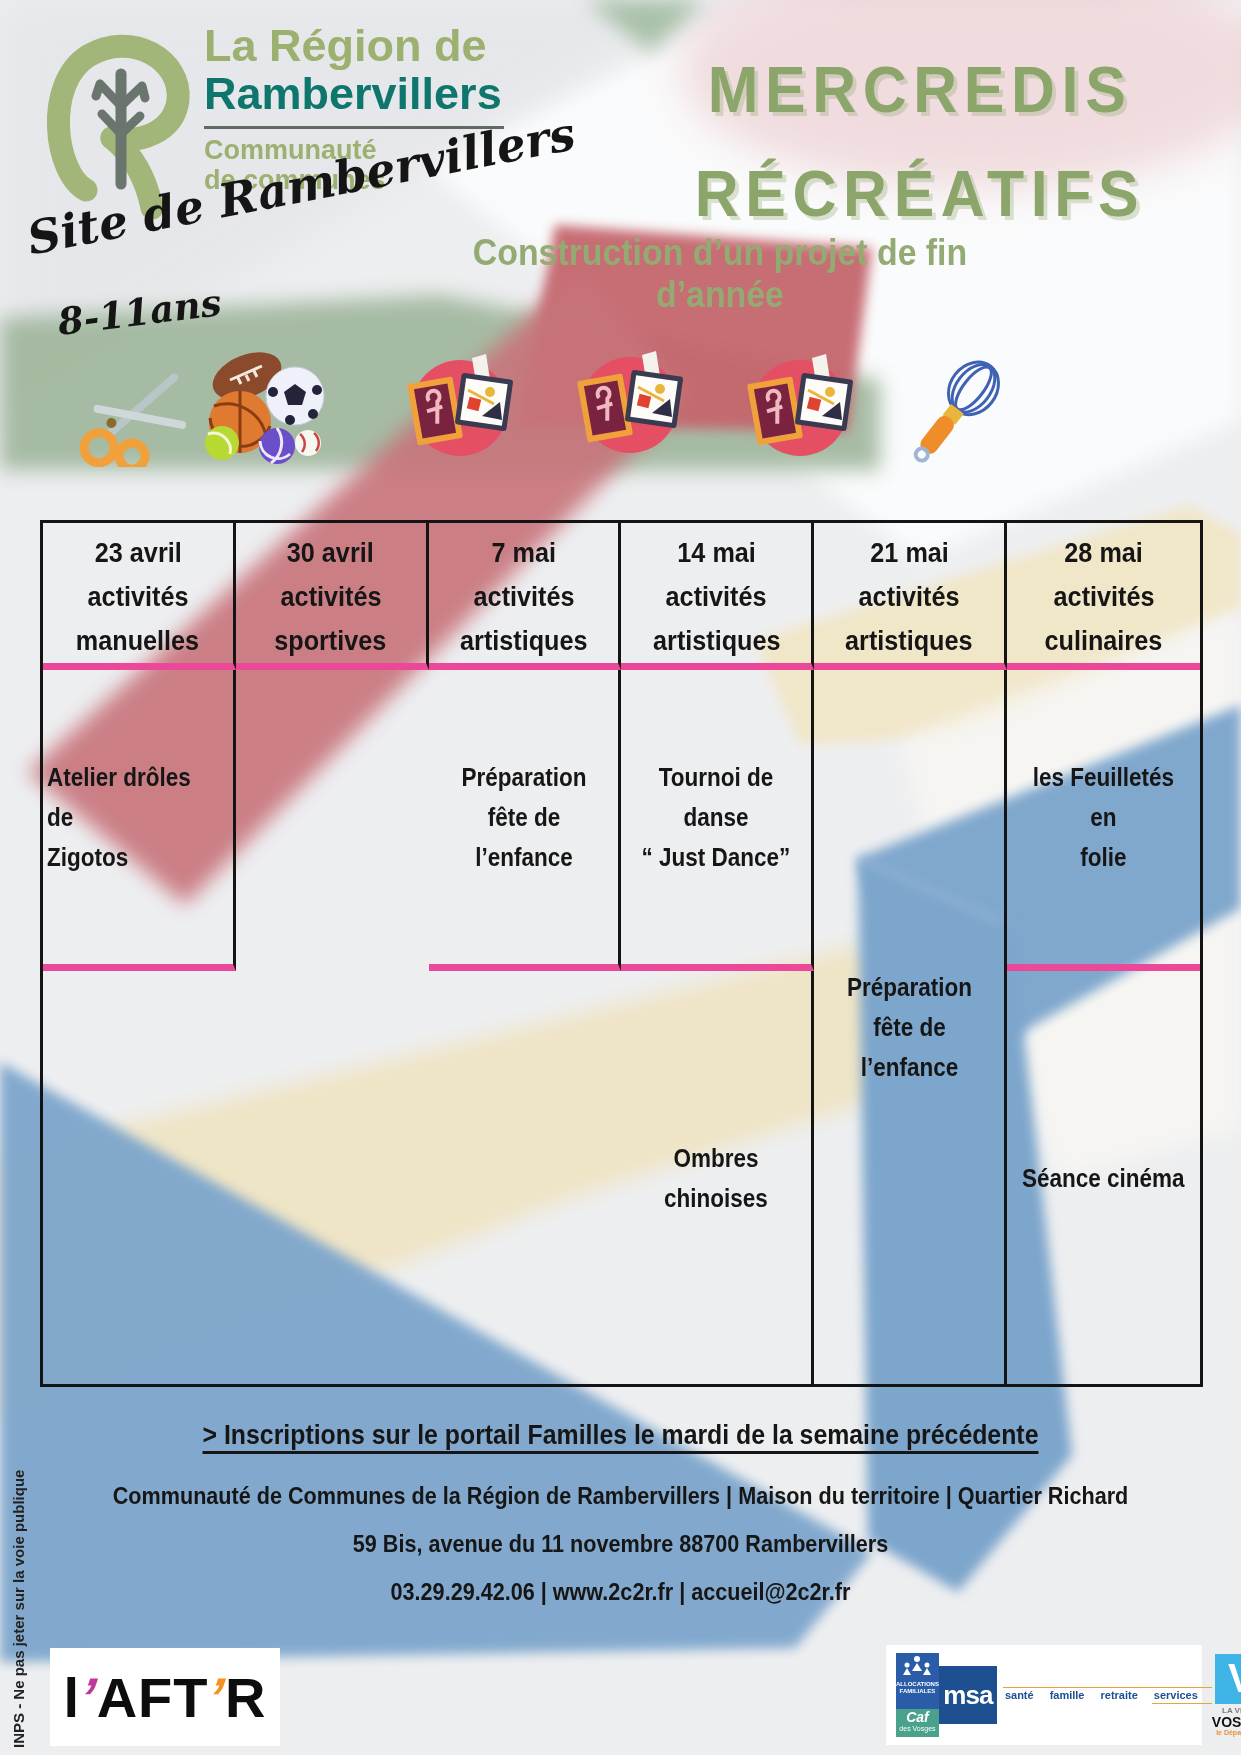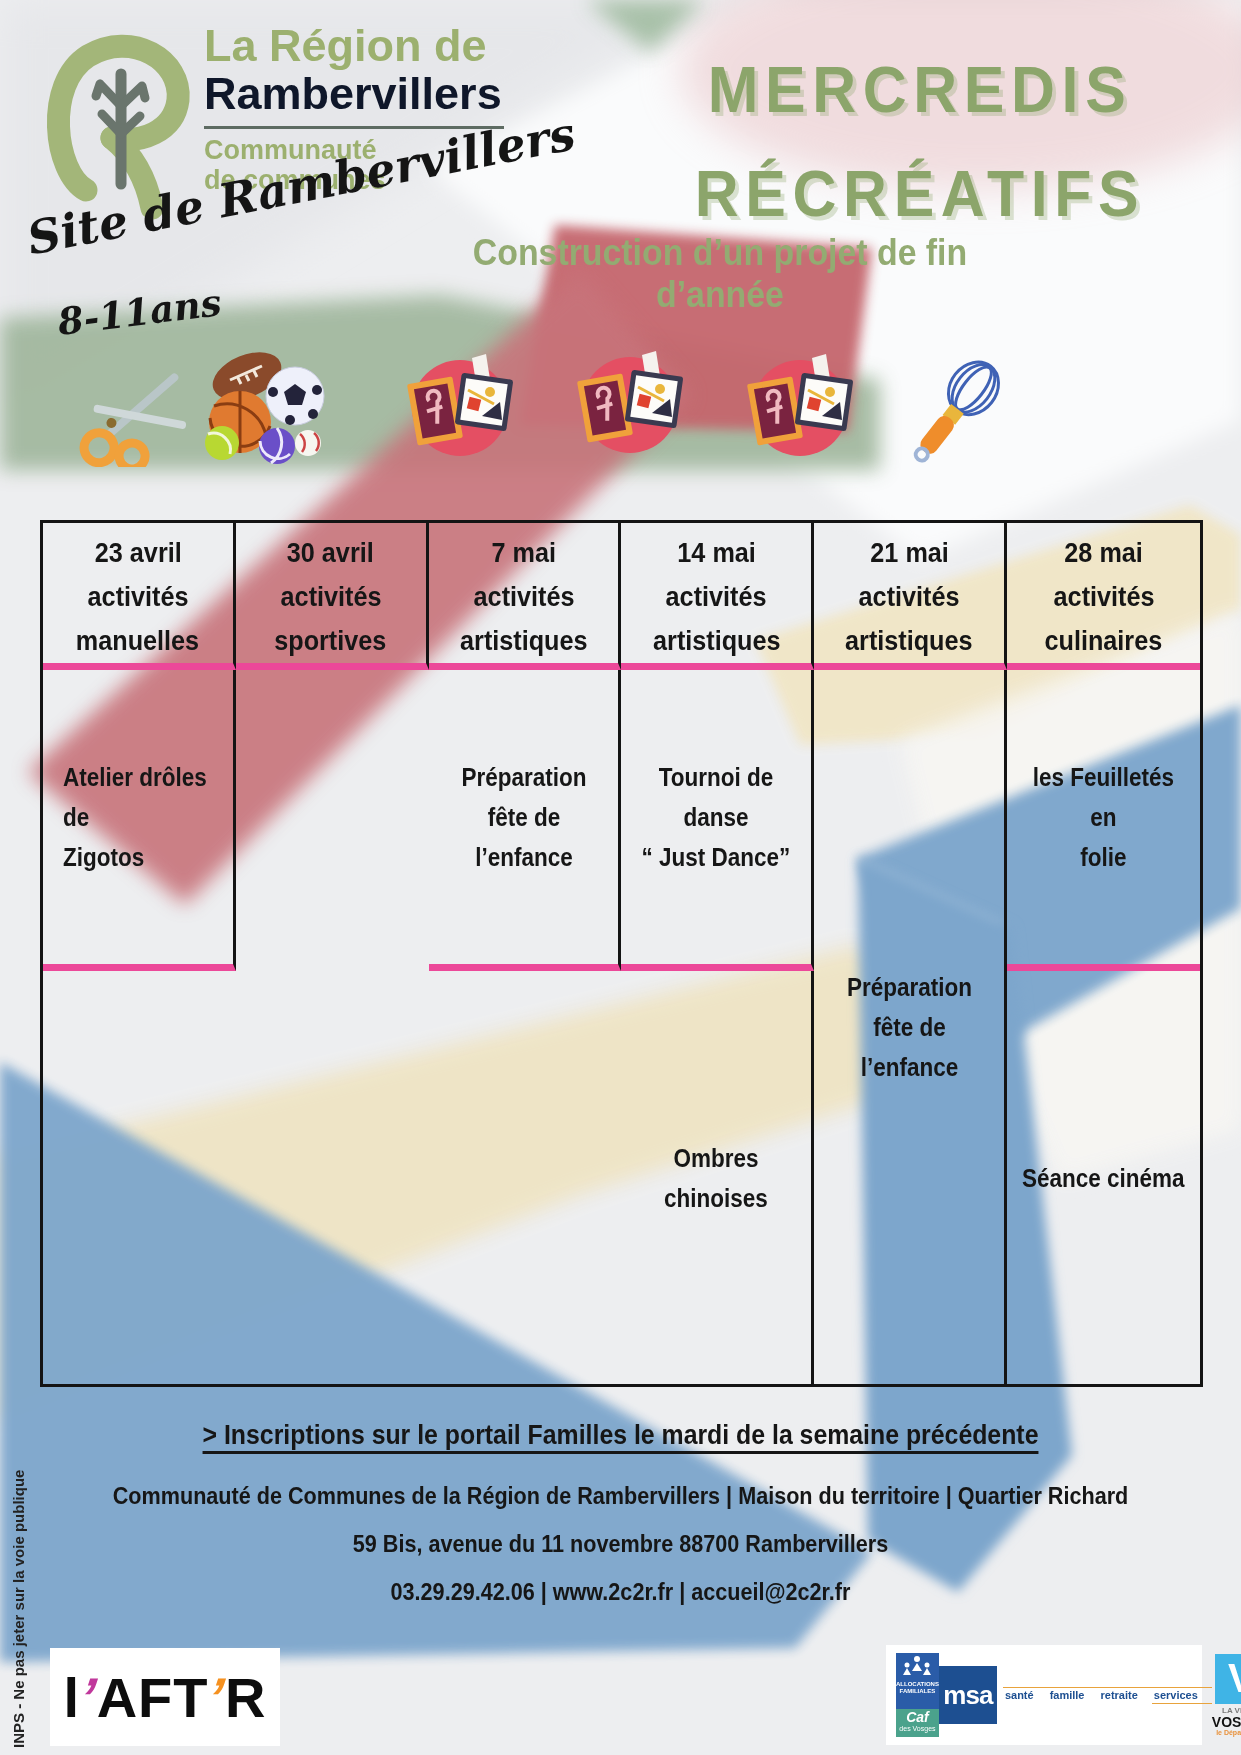--- a/index.html
+++ b/index.html
@@ -4,21 +4,21 @@
 <style>
   html,body{margin:0;padding:0;}
   .page{position:relative;width:1241px;height:1755px;overflow:hidden;
         background:#edeef0;font-family:"Liberation Sans",sans-serif;color:#161616;}
   .bg{position:absolute;left:0;top:0;z-index:0;}
   .fg{position:absolute;z-index:2;}
 
   
   .brand-text{position:absolute;left:204px;top:22px;}
   .brand-l1{font-size:45px;font-weight:700;color:#9cb06f;line-height:48px;}
-  .brand-l2{font-size:45px;font-weight:700;color:#0f172a;line-height:48px;}
+  .brand-l2{font-size:45px;font-weight:700;color:#0f766e;line-height:48px;}
   .brand-rule{width:300px;height:3px;background:#5d6b62;margin:8px 0 6px 0;}
   .brand-s{font-size:27px;font-weight:700;color:#9cb06f;line-height:30px;}
 
   
   .title{position:absolute;left:620px;top:38px;width:600px;text-align:center;
          font-weight:800;font-size:64px;letter-spacing:7px;color:#8ca56b;
          text-shadow:4px 4px 0 rgba(140,165,107,.30);line-height:104px;
          transform:scaleX(.95);transform-origin:center;}
   .subtitle{position:absolute;left:390px;top:232px;width:660px;text-align:center;
             font-weight:800;font-size:36px;color:#93ab72;transform:scaleX(.94);}
@@ -37,21 +37,21 @@
         border:3px solid #141414;box-sizing:border-box;z-index:2;}
   .cell{border-right:3px solid #141414;border-bottom:7px solid #ec4899;
         display:flex;flex-direction:column;align-items:center;justify-content:center;
         text-align:center;overflow:visible;}
   .cell.no-r{border-right:none;}
   .cell.no-b{border-bottom:none;}
   .hcell{justify-content:flex-start;padding-top:8px;}
   .hline{font-size:28px;font-weight:700;line-height:44px;transform:scaleX(.9);white-space:nowrap;}
   .ctext{font-size:25px;font-weight:700;line-height:40px;white-space:pre-line;
          transform:scaleX(.9);transform-origin:center;}
-  .cell.left-al{align-items:flex-start;text-align:left;padding-left:20px;}
+  .cell.left-al{align-items:flex-start;text-align:left;padding-left:4px;}
   .cell.left-al .ctext{transform-origin:left center;}
   .span2{grid-row:2 / 4;}
 
   
   .inscription{position:absolute;left:0;top:1420px;width:1241px;text-align:center;
                font-size:27px;font-weight:700;white-space:pre-line;
                text-decoration:underline;text-decoration-thickness:2.5px;text-underline-offset:7px;
                transform:scaleX(.92);}
   .addr{position:absolute;left:0;width:1241px;text-align:center;font-weight:700;
         transform:scaleX(.9);white-space:pre;}

